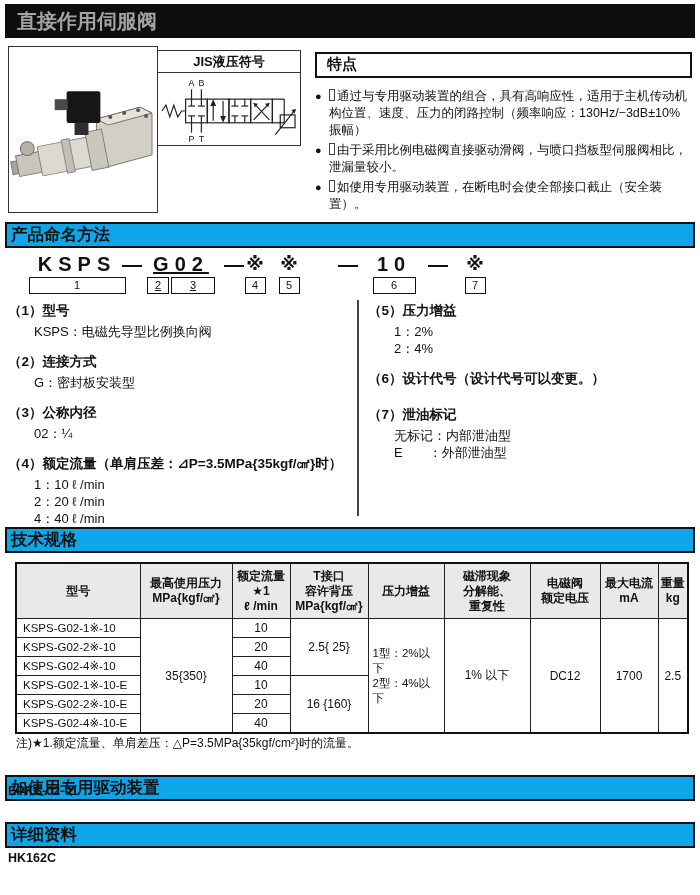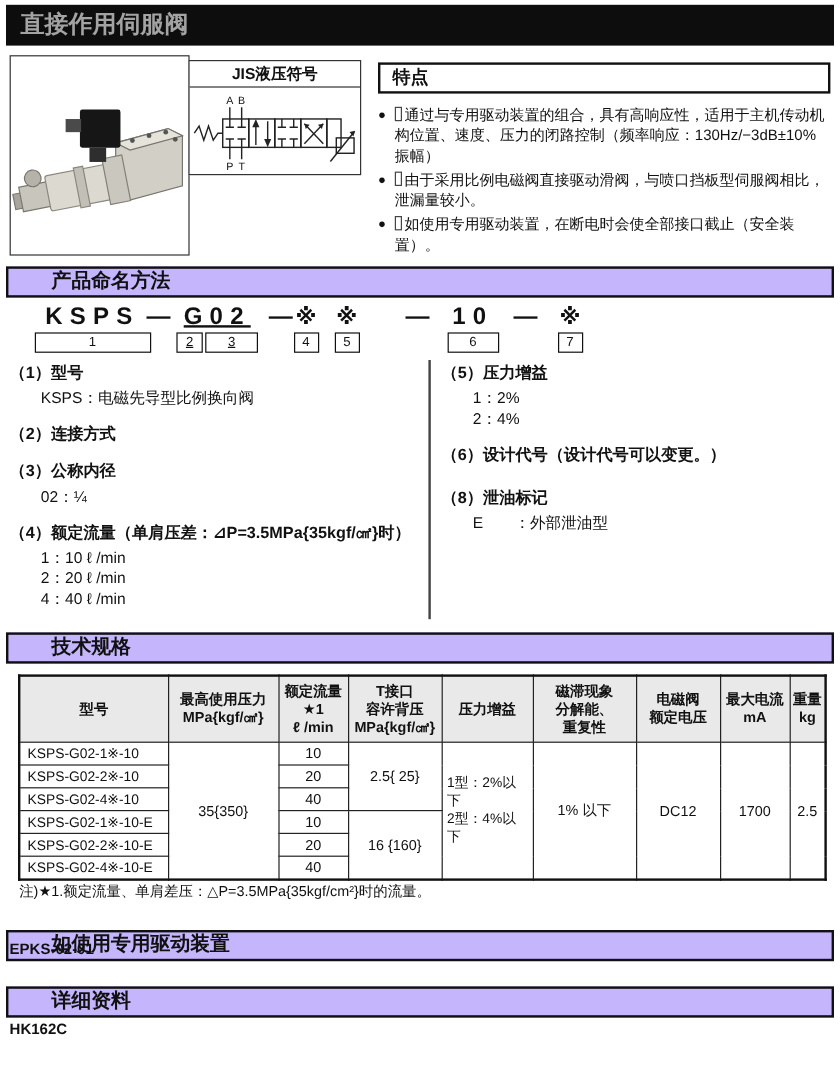--- a/index.html
+++ b/index.html
@@ -16,21 +16,21 @@
   
   .features{left:315px;top:52px;width:377px;}
   .features-header{border:2px solid #111;font-weight:bold;font-size:15px;padding:1px 10px 2px 10px;
     display:block;width:100%;box-sizing:border-box;font-family:Liberation Serif, serif;}
   .features-list{margin-top:10px;font-size:12.5px;line-height:17px;}
   .feat-item{position:relative;padding-left:14px;margin-bottom:3px;}
   .blt{position:absolute;left:0;top:0;font-size:11px;}
   .tofu{display:inline-block;width:4px;height:10px;border:1px solid #444;margin-right:2px;vertical-align:-1px;}
   
   .section-bar{left:5px;width:690px;height:26px;border:2px solid #111;box-sizing:border-box;
-    font-weight:bold;font-size:16.5px;line-height:21px;padding-left:36px;background:#c4b5fd;}
+    font-weight:bold;font-size:16.5px;line-height:21px;padding-left:4px;background:#0ea5e9;}
   
   .code-row{left:0;top:253px;width:700px;height:48px;}
   .seg{position:absolute;top:0;text-align:center;}
   .seg-text{font-weight:bold;font-size:20px;letter-spacing:6px;line-height:22px;white-space:nowrap;}
   .seg-boxes{display:flex;gap:2px;margin-top:2px;justify-content:center;}
   .seg-box{border:1.5px solid #111;height:15px;font-size:11px;line-height:15px;text-align:center;flex:0 0 auto;box-sizing:content-box;}
   .code-dash{position:absolute;top:0;font-weight:bold;font-size:20px;line-height:22px;}
   
   .vdiv{left:357px;top:300px;width:2px;height:216px;background:#444;}
   .ncol{font-size:13px;}
@@ -200,20 +200,21 @@
 
 <div class="abs vdiv"></div>
 
 <div class="abs ncol" style="left:8px;top:302px;width:340px;">
   <div class="n-item">
     <div class="n-head">（1）型号</div>
     <div class="n-line">KSPS：电磁先导型比例换向阀</div>
   </div>
   <div class="n-item">
     <div class="n-head">（2）连接方式</div>
+    <div class="n-line">G：密封板安装型</div>
   </div>
   <div class="n-item">
     <div class="n-head">（3）公称内径</div>
     <div class="n-line">02：¼</div>
   </div>
   <div class="n-item">
     <div class="n-head">（4）额定流量（单肩压差：⊿P=3.5MPa{35kgf/㎠}时）</div>
     <div class="n-line">1：10 ℓ /min</div>
     <div class="n-line">2：20 ℓ /min</div>
     <div class="n-line">4：40 ℓ /min</div>
@@ -223,21 +224,22 @@
 <div class="abs ncol" style="left:368px;top:302px;width:322px;">
   <div class="n-item">
     <div class="n-head">（5）压力增益</div>
     <div class="n-line">1：2%</div>
     <div class="n-line">2：4%</div>
   </div>
   <div class="n-item" style="margin-bottom:18px;">
     <div class="n-head">（6）设计代号（设计代号可以变更。）</div>
   </div>
   <div class="n-item">
-    <div class="n-head">（8）泄油标记</div>
+    <div class="n-head">（7）泄油标记</div>
+    <div class="n-line">无标记：内部泄油型</div>
     <div class="n-line">E　　：外部泄油型</div>
   </div>
 </div>
 
 <div class="abs section-bar" style="top:527px;">技术规格</div>
 
 <table class="abs spec-table">
   <colgroup>
     <col style="width:124px;">
       <col style="width:92px;">

